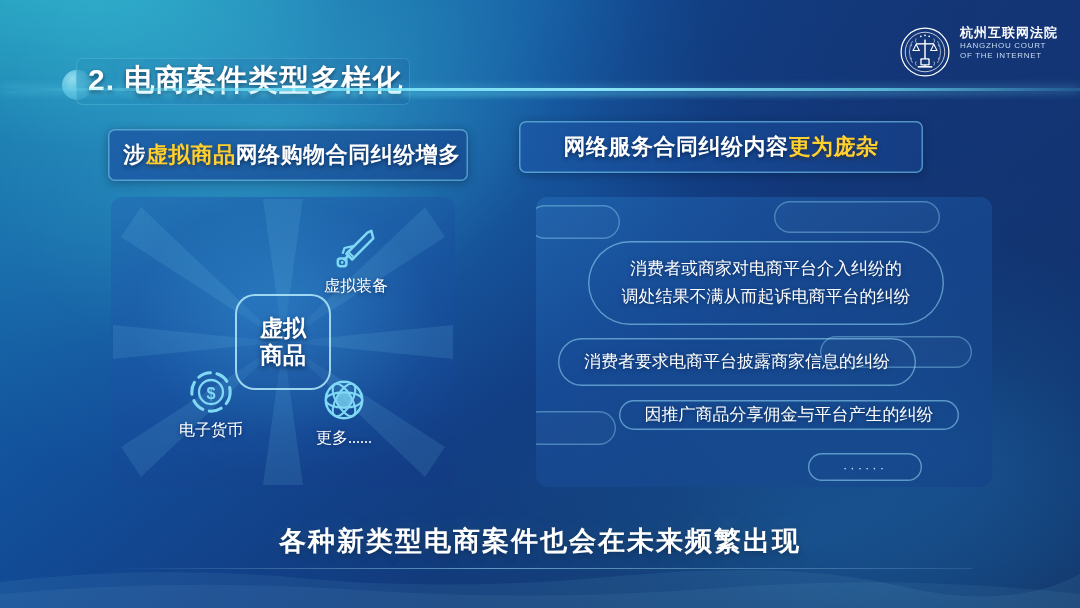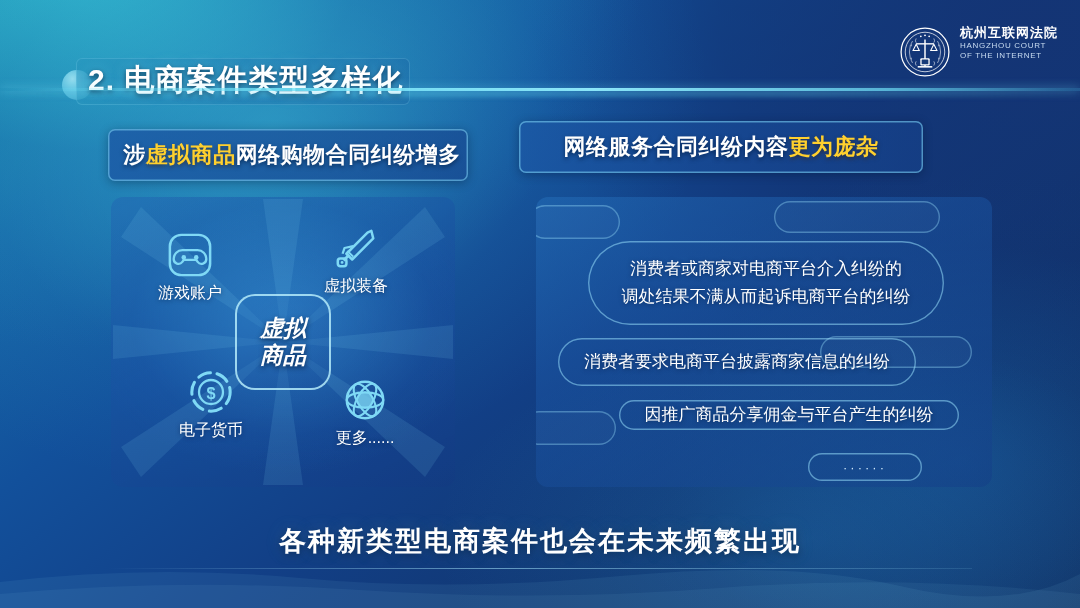--- a/index.html
+++ b/index.html
@@ -165,21 +165,20 @@
     flex-direction: column;
     align-items: center;
     justify-content: center;
     line-height: 1.18;
   }
   .center-chip span {
     font-size: 23px;
     font-weight: bold;
     color: #ffffff;
     text-shadow: 0 2px 5px rgba(0,25,60,0.8);
-    font-style: italic;
   }
   
   .pill {
     position: absolute;
     border-radius: 999px;
     box-shadow: inset 0 0 0 1.4px rgba(150,220,250,0.55);
     display: flex;
     align-items: center;
     justify-content: center;
     text-align: center;
@@ -287,29 +286,20 @@
           <path d="M172 145 L334 40 L314 10 Z"></path>
           <path d="M172 145 L10 250 L30 280 Z"></path>
           <path d="M172 145 L334 250 L314 280 Z"></path>
           <path d="M172 145 L152 2 L192 2 Z"></path>
           <path d="M172 145 L152 288 L192 288 Z"></path>
           <path d="M172 145 L2 128 L2 162 Z"></path>
           <path d="M172 145 L342 128 L342 162 Z"></path>
         </g>
       </svg>
 
-      <div class="node" style="left:24px; top:35px;">
-        <svg class="node-icon" viewBox="0 0 48 48">
-          <rect x="3" y="3" width="42" height="42" rx="12" fill="none" stroke="#7fd9f5" stroke-width="2.6"></rect>
-          <path d="M16 19 h16 a9 9 0 0 1 9 9 a5 5 0 0 1 -9 3.2 l-1.6 -2.2 h-12.8 l-1.6 2.2 a5 5 0 0 1 -9 -3.2 a9 9 0 0 1 9 -9 z" fill="none" stroke="#7fd9f5" stroke-width="2.4" stroke-linejoin="round"></path>
-          <circle cx="17.5" cy="26.5" r="2.4" fill="#7fd9f5"></circle>
-          <circle cx="30.5" cy="26.5" r="2.4" fill="#7fd9f5"></circle>
-        </svg>
-        <div class="node-label">游戏账户</div>
-      </div>
 
       <div class="node" style="left:190px; top:28px;">
         <svg class="node-icon" viewBox="0 0 48 48">
           <path d="M40 6 L42 14 L20 36 L14 30 L36 8 Z" fill="none" stroke="#7fd9f5" stroke-width="2.6" stroke-linejoin="round"></path>
           <path d="M15 27 L21 33" stroke="#7fd9f5" stroke-width="2.2"></path>
           <path d="M17 31 L11 37" stroke="#7fd9f5" stroke-width="3"></path>
           <rect x="5" y="35" width="9" height="8" rx="2.5" fill="none" stroke="#7fd9f5" stroke-width="2.6"></rect>
           <circle cx="9.5" cy="39" r="1.4" fill="#7fd9f5"></circle>
           <path d="M21 22 L12 24 L10 30" fill="none" stroke="#7fd9f5" stroke-width="2.4" stroke-linejoin="round"></path>
         </svg>
@@ -318,21 +308,21 @@
 
       <div class="node" style="left:45px; top:172px;">
         <svg class="node-icon" viewBox="0 0 48 48">
           <circle cx="24" cy="24" r="20" fill="none" stroke="#7fd9f5" stroke-width="3.2" stroke-dasharray="13 7" stroke-linecap="round"></circle>
           <circle cx="24" cy="24" r="12.5" fill="none" stroke="#7fd9f5" stroke-width="2.4"></circle>
           <text x="24" y="31" text-anchor="middle" font-size="17" font-weight="bold" font-family="'Liberation Sans', sans-serif" fill="#7fd9f5">$</text>
         </svg>
         <div class="node-label">电子货币</div>
       </div>
 
-      <div class="node" style="left:199px; top:180px;">
+      <div class="node" style="left:178px; top:180px;font-family:Liberation Serif, serif;">
         <svg class="node-icon" viewBox="0 0 48 48">
           <circle cx="24" cy="24" r="19" fill="none" stroke="#7fd9f5" stroke-width="2.6"></circle>
           <circle cx="24" cy="24" r="9" fill="#7fd9f5" opacity=".75"></circle>
           <ellipse cx="24" cy="24" rx="19" ry="8" fill="none" stroke="#7fd9f5" stroke-width="2.2"></ellipse>
           <ellipse cx="24" cy="24" rx="19" ry="8" fill="none" stroke="#7fd9f5" stroke-width="2.2" transform="rotate(60 24 24)"></ellipse>
           <ellipse cx="24" cy="24" rx="19" ry="8" fill="none" stroke="#7fd9f5" stroke-width="2.2" transform="rotate(120 24 24)"></ellipse>
         </svg>
         <div class="node-label">更多......</div>
       </div>
 

